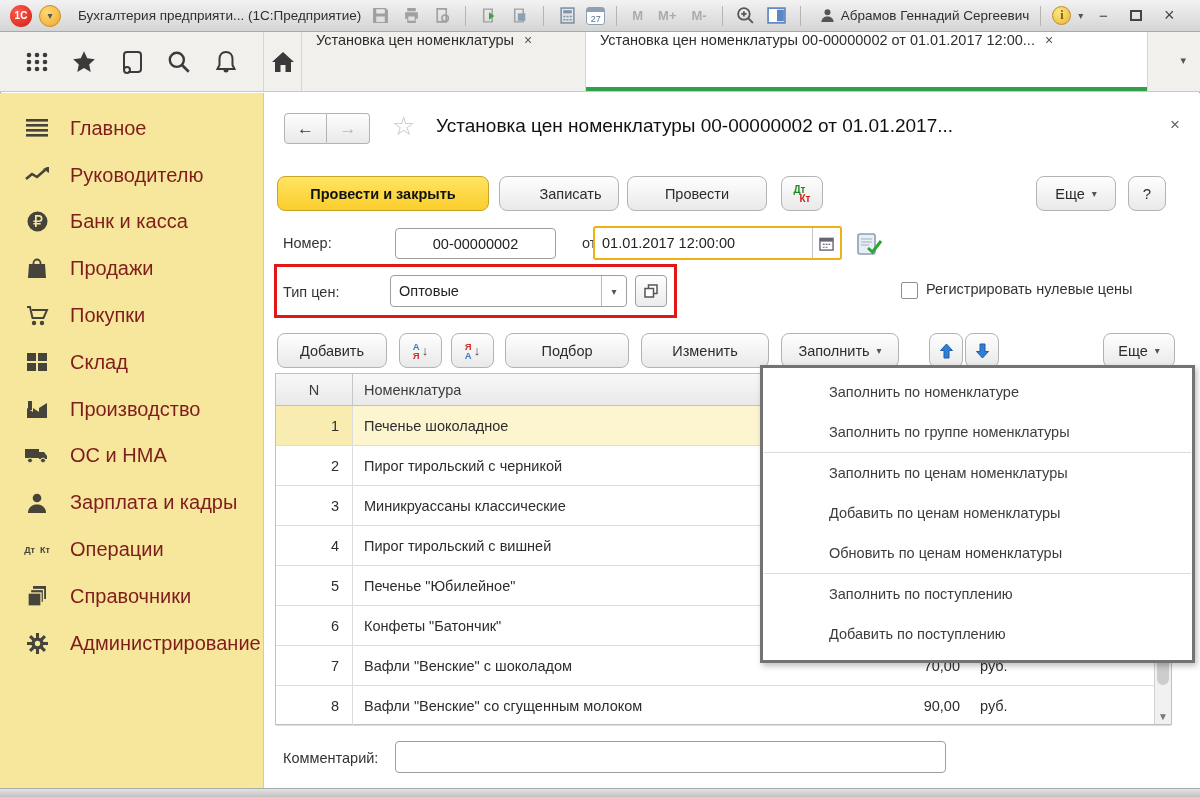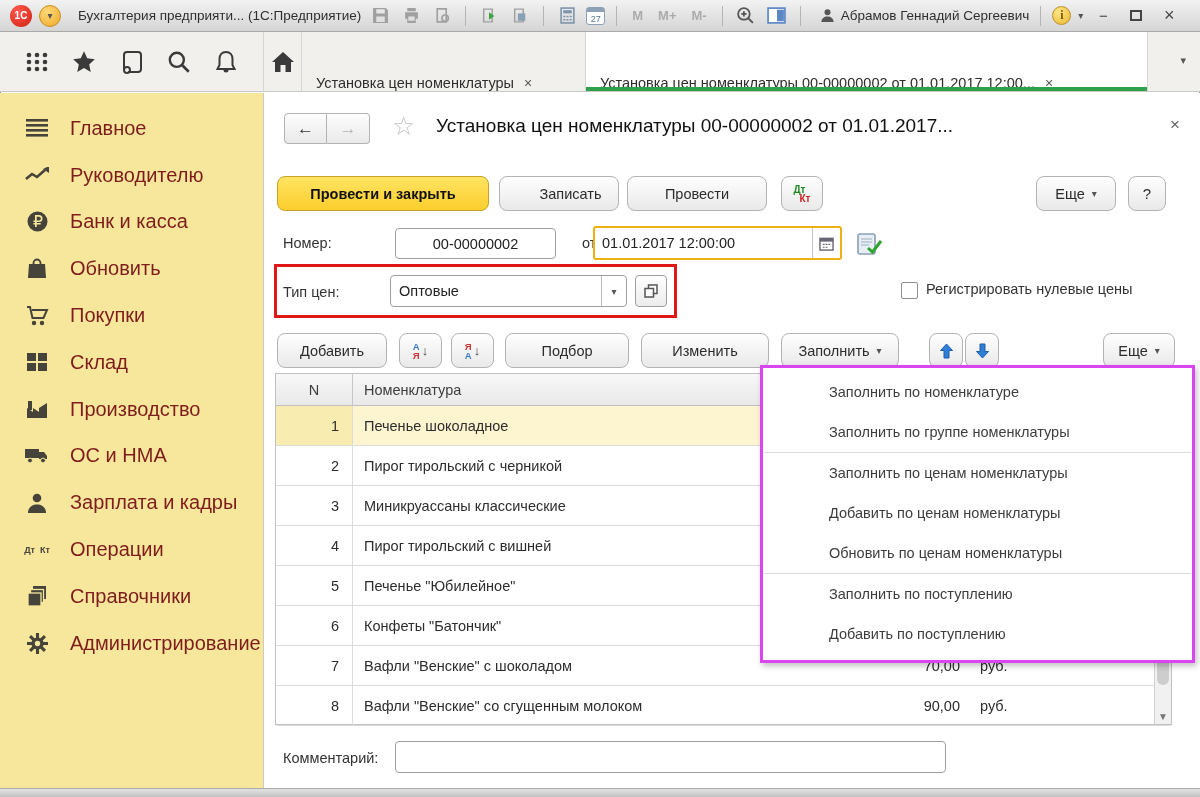--- a/index.html
+++ b/index.html
@@ -32,21 +32,21 @@
   .win-max { width:12px; height:11px; border:2px solid #444; }
   .caret { font-size:10px; color:#555; }
 
   
   .tabbar { position:absolute; left:0; top:32px; width:1200px; height:60px; background:#f2f0ec; border-bottom:1px solid #c9c9c9; }
   .tab-icons { position:absolute; left:0; top:0; width:264px; height:100%; display:flex; align-items:center;
     justify-content:space-between; padding:0 22px; border-right:1px solid #d7d5d1; color:#3a3a3a; }
   .tab-icons .ic { display:flex; align-items:center; justify-content:center; width:30px; height:30px; }
   .home-btn { position:absolute; left:265px; top:0; width:37px; height:100%; display:flex; align-items:center;
     justify-content:center; border-right:1px solid #d7d5d1; color:#3a3a3a; }
-  .tab { position:absolute; top:0; height:100%; display:flex; align-items:flex-end; padding:0 14px;
+  .tab { position:absolute; top:0; height:100%; display:flex; align-items:flex-start; padding:0 14px;
     font-size:14.5px; color:#2e2e2e; white-space:nowrap; }
   .tab .x { margin-left:10px; color:#555; font-size:14px; }
   .tab1 { left:302px; width:284px; border-right:1px solid #d7d5d1; }
   .tab2 { left:586px; width:562px; background:#fff; border-right:1px solid #d7d5d1; }
   .tab2::after { content:""; position:absolute; left:0; right:0; bottom:0; height:4px; background:#2fa14b; }
   .tab-caret { position:absolute; right:14px; top:22px; color:#555; font-size:11px; }
 
   
   .sidebar { position:absolute; left:0; top:93px; width:264px; height:695px; background:#f7e79d;
     padding-top:12px; border-right:1px solid #cfcabb; }
@@ -133,21 +133,21 @@
   .tc-price { width:95px; display:flex; align-items:center; justify-content:flex-end; padding-right:6px; }
   .tc-cur { width:205px; display:flex; align-items:center; padding-left:14px; }
   .trow.selected { background:#fdf5d0; }
   .trow.selected .tc-n { background:#f8ecb0; }
   .vscroll { position:absolute; right:0; top:32px; bottom:0; width:17px; background:#f1f1f1; border-left:1px solid #d0d0d0; }
   .vthumb { position:absolute; left:2px; right:2px; top:3px; height:276px; background:#cdcdcd; border-radius:7px; }
   .varrow { position:absolute; left:0; right:0; bottom:2px; text-align:center; font-size:10px; color:#777; }
 
   
   .menu { position:absolute; left:496px; top:272px; width:435px; height:298px; background:#fff;
-    border:3px solid #d946ef; box-shadow:2px 3px 6px rgba(0,0,0,.25); z-index:40; padding-top:4px; }
+    border:3px solid #737373; box-shadow:2px 3px 6px rgba(0,0,0,.25); z-index:40; padding-top:4px; }
   .mi { height:40px; line-height:40px; padding-left:66px; font-size:14.5px; color:#3d3d3d; white-space:nowrap; }
   .msep { height:1px; background:#dcdcdc; margin:0 1px; }
 
   
   .comment-field { left:131px; top:648px; width:551px; height:32px; padding-left:8px; }
 
   
   .bottom-strip { position:absolute; left:0; bottom:0; width:1200px; height:9px;
     background:linear-gradient(#e3e3e3,#c2c2c2); border-top:1px solid #aaa; }
 </style>
@@ -331,21 +331,21 @@
       </span>
       <span class="side-label">Банк и касса</span>
     </div>
     <div class="side-item">
       <span class="side-ic">
         <svg width="20" height="21" viewBox="0 0 20 21">
             <path fill="#45433a" d="M2 6h16l1 14H1L2 6z"></path>
             <path fill="none" stroke="#45433a" stroke-width="1.8" d="M6.5 8V5a3.5 3.5 0 0 1 7 0v3"></path>
           </svg>
       </span>
-      <span class="side-label">Обновить</span>
+      <span class="side-label">Продажи</span>
     </div>
     <div class="side-item">
       <span class="side-ic">
         <svg width="23" height="21" viewBox="0 0 23 21">
             <path fill="none" stroke="#45433a" stroke-width="2" d="M1 2h3l2.5 11h11L21 5H6"></path>
             <circle cx="8" cy="18" r="2.2" fill="#45433a"></circle>
             <circle cx="16" cy="18" r="2.2" fill="#45433a"></circle>
           </svg>
       </span>
       <span class="side-label">Покупки</span>

